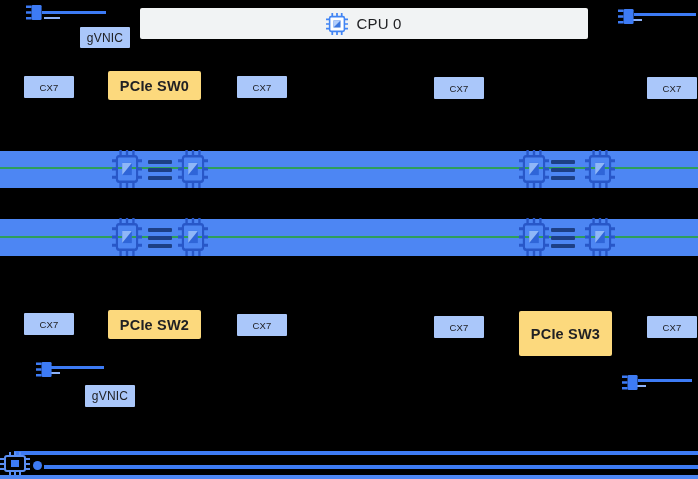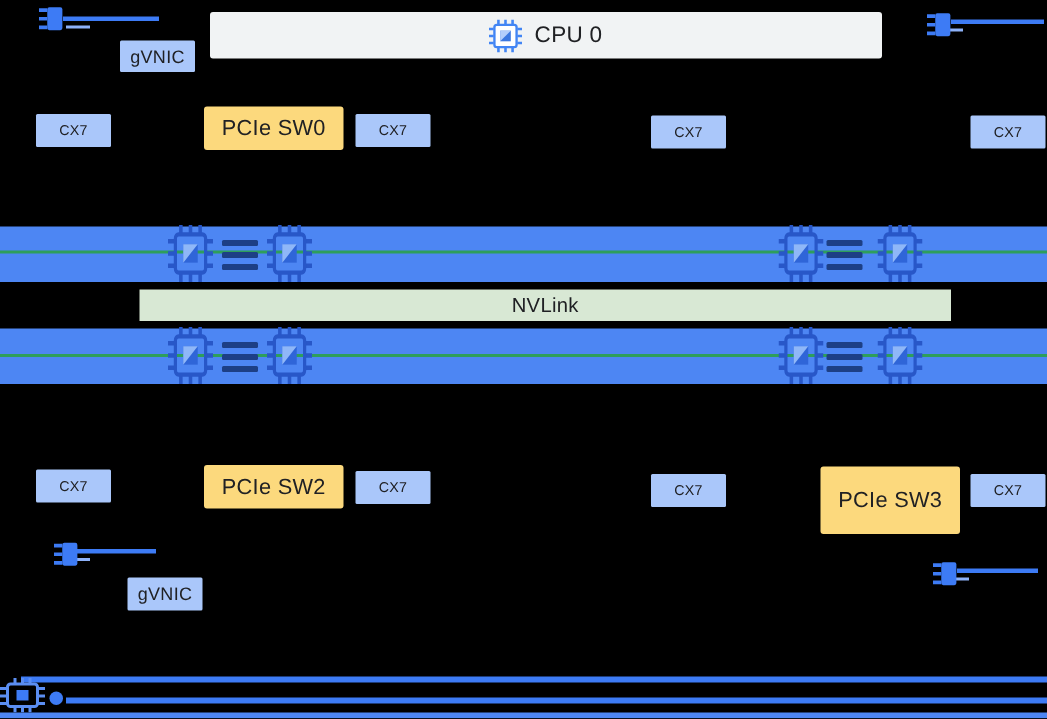--- a/index.html
+++ b/index.html
@@ -13,21 +13,21 @@
   }
   .box{
     position:absolute;
     display:flex;align-items:center;justify-content:center;
     color:var(--text_dark);
     box-sizing:border-box;
     letter-spacing:.2px;
   }
   .cx7{background:var(--box_blue);font-size:9.5px;border-radius:1px;}
   .gvnic{background:var(--box_blue);font-size:12px;border-radius:1px;margin-left:28px;}
-  .sw{background:var(--box_yellow);font-size:14.5px;font-weight:400;border-radius:2px;margin-left:28px;}
+  .sw{background:var(--box_yellow);font-size:14.5px;font-weight:700;border-radius:2px;}
   .cpu{background:var(--box_gray);font-size:15px;border-radius:2px;gap:8px;text-align:center;}
   .cpu .chip-slot{width:22px;height:22px;flex:0 0 auto;}
   .gpubar{position:absolute;left:0;width:698px;height:37px;background:var(--bar_blue);}
   .nvlink{background:var(--nvlink_green);font-size:13.5px;}
   .hline{position:absolute;background:var(--line_blue);}
   .hline-light{position:absolute;background:var(--line_blue_light);}
   .greenline{position:absolute;left:0;width:698px;height:2px;background:var(--green_line);}
   .gpu-chip{position:absolute;width:30px;height:38px;}
   .nic-glyph{position:absolute;width:22px;height:19px;}
   .netchip-glyph{position:absolute;width:30px;height:23px;}
@@ -116,23 +116,20 @@
       <span></span>
       <span></span>
     </div>
   <div class="gpu-chip" style="left:585px;top:150px;"><svg viewBox="0 0 28 28" width="100%" height="100%" preserveAspectRatio="none">
    <path d="M8 0v4M14 0v4M20 0v4M8 24v4M14 24v4M20 24v4M0 8h4M0 14h4M0 20h4M24 8h4M24 14h4M24 20h4" stroke="#2857c8" stroke-width="2.2" fill="none"></path>
    <rect x="4.6" y="4.6" width="18.8" height="18.8" rx="2" fill="none" stroke="#2857c8" stroke-width="2"></rect>
    <rect x="9.5" y="9.5" width="9" height="9" fill="#2f65d8"></rect>
    <path d="M9.5 9.5 L18.5 9.5 L9.5 18.5 Z" fill="#8fb7f8"></path>
  </svg></div>
 
-  <div class="box nvlink" style="left:93px;top:193px;width:541px;height:21px;">
-    <span>NVLink</span>
-  </div>
 
   <div class="gpubar" style="top:219px;">
     <div class="greenline" style="top:17px;"></div>
   </div>
   <div class="gpu-chip" style="left:112px;top:218px;"><svg viewBox="0 0 28 28" width="100%" height="100%" preserveAspectRatio="none">
    <path d="M8 0v4M14 0v4M20 0v4M8 24v4M14 24v4M20 24v4M0 8h4M0 14h4M0 20h4M24 8h4M24 14h4M24 20h4" stroke="#2857c8" stroke-width="2.2" fill="none"></path>
    <rect x="4.6" y="4.6" width="18.8" height="18.8" rx="2" fill="none" stroke="#2857c8" stroke-width="2"></rect>
    <rect x="9.5" y="9.5" width="9" height="9" fill="#2f65d8"></rect>
    <path d="M9.5 9.5 L18.5 9.5 L9.5 18.5 Z" fill="#8fb7f8"></path>
  </svg></div>

